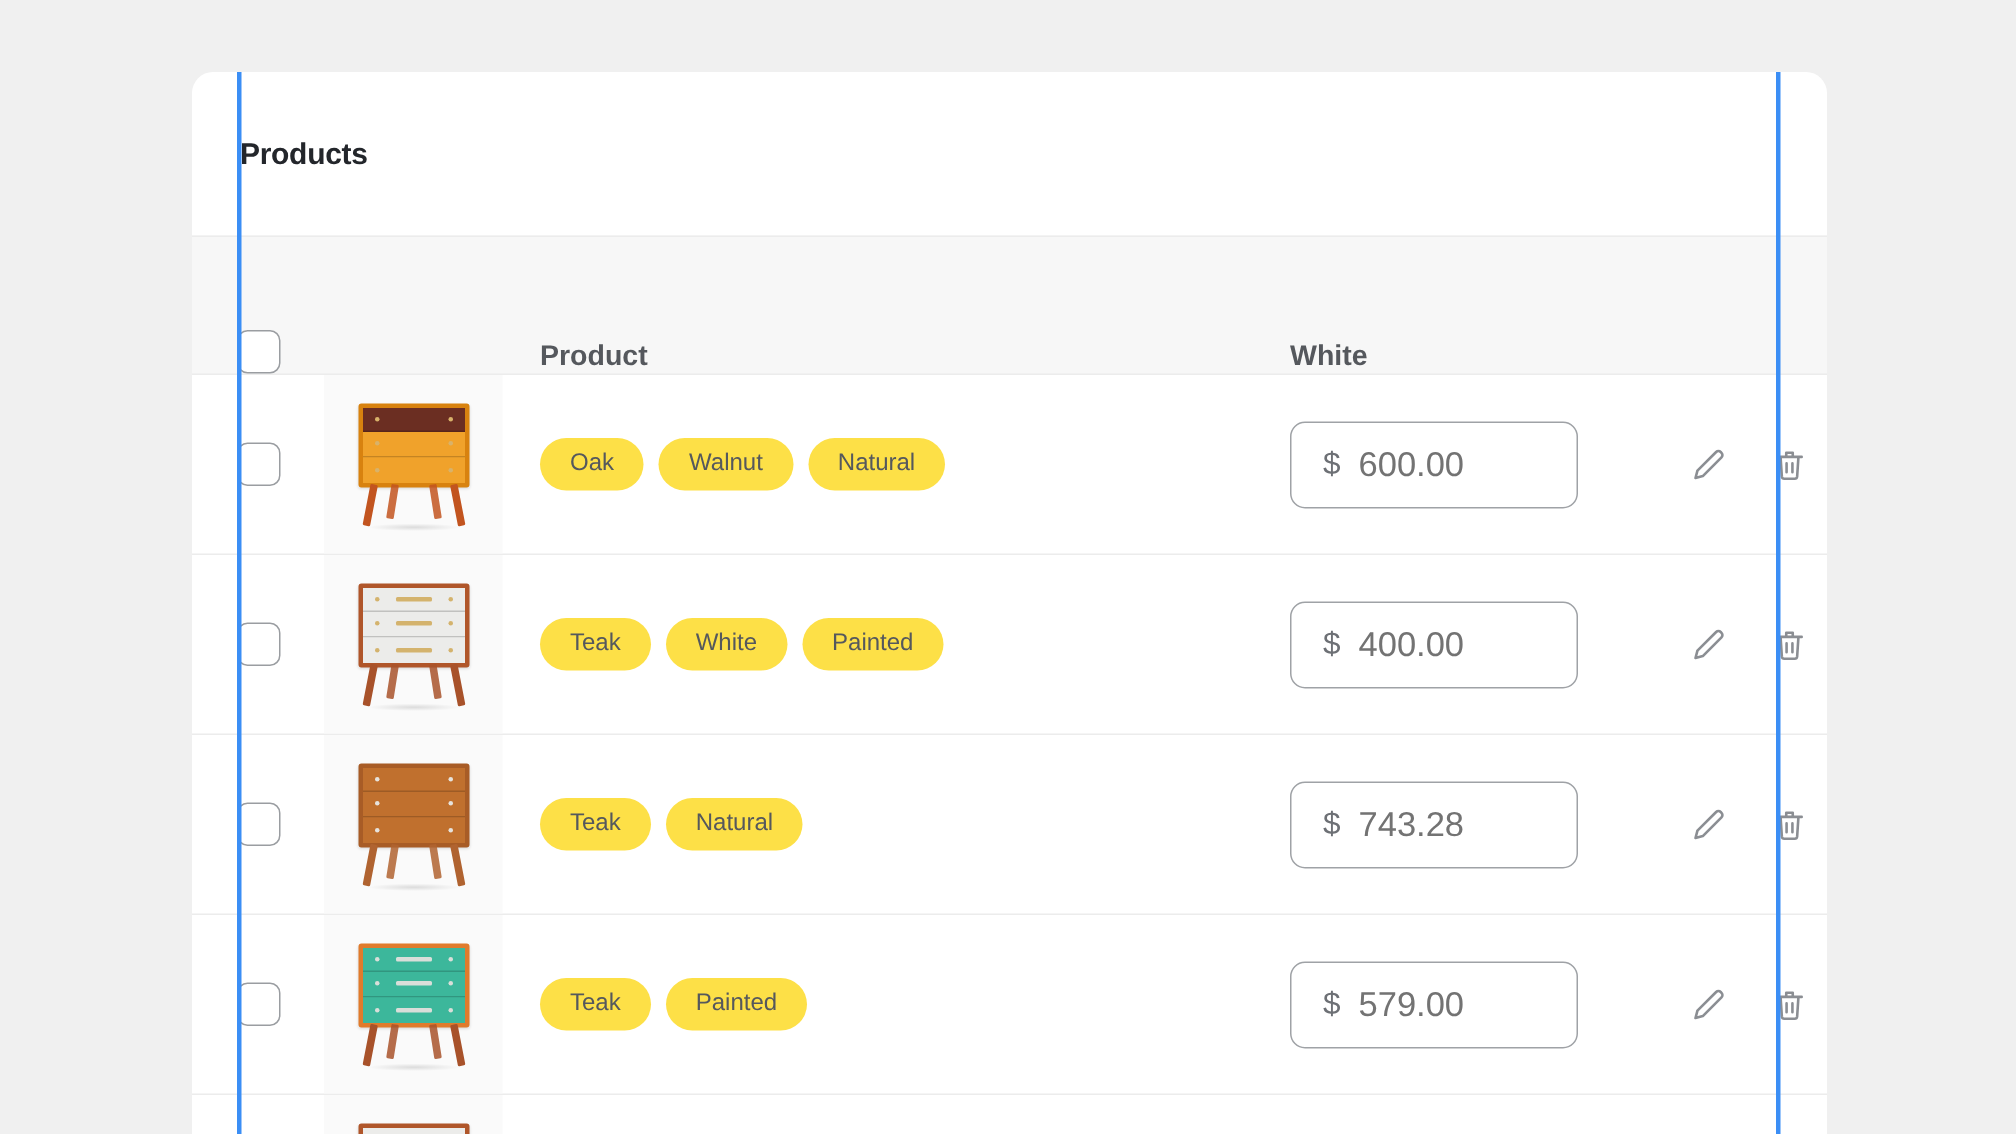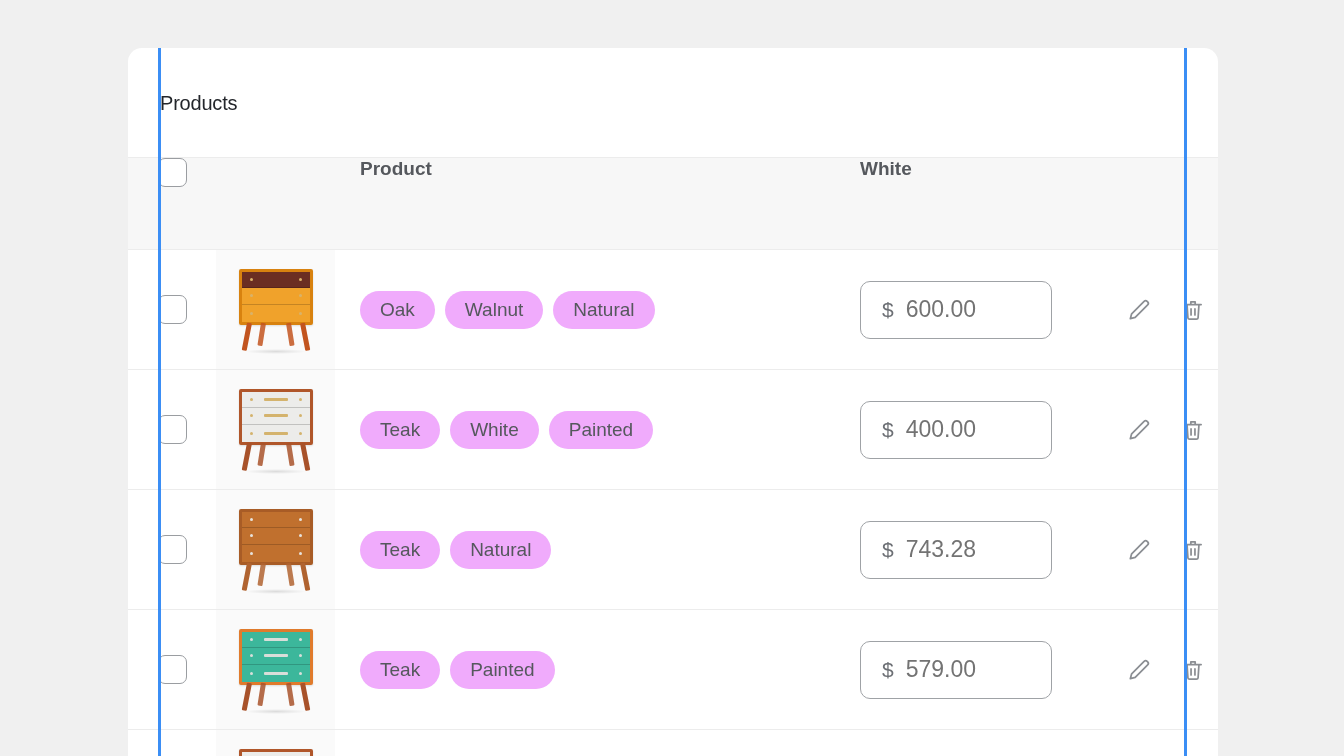--- a/index.html
+++ b/index.html
@@ -16,32 +16,32 @@
     position: absolute;
     left: 128px; top: 48px;
     width: 1090px; height: 760px;
     background: #ffffff;
     border-radius: 14px;
     overflow: hidden;
   }
 
   .card-title {
     font-size: 20px;
-    font-weight: normal;
+    font-weight: bold;
     color: #23262b;
     padding: 44px 0 0 32px;
     letter-spacing: -0.2px;
   }
 
   
   .table { width: 100%; margin-top: 42px; }
 
   .thead {
     display: flex;
-    align-items: flex-start;
+    align-items: flex-end;
     height: 93px;
     background: #f7f7f7;
     border-top: 1px solid #ececec;
     border-bottom: 1px solid #ececec;
   }
   .th-label {
     font-size: 19px;
     font-weight: bold;
     color: #55585d;
   }
@@ -95,23 +95,23 @@
   
   .cbox {
     width: 29px; height: 29px;
     border: 1.6px solid #9a9da1;
     border-radius: 7px;
     background: #ffffff;
   }
 
   
   .pill {
-    background: #f0abfc;
+    background: #fde047;
     color: #55585d;
-    font-size: 19px;
+    font-size: 16px;
     border-radius: 20px;
     padding: 9px 20px 10px 20px;
     white-space: nowrap;
     line-height: 1;
   }
 
   
   .price-input {
     width: 192px; height: 58px;
     border: 1px solid #9fa2a6;

